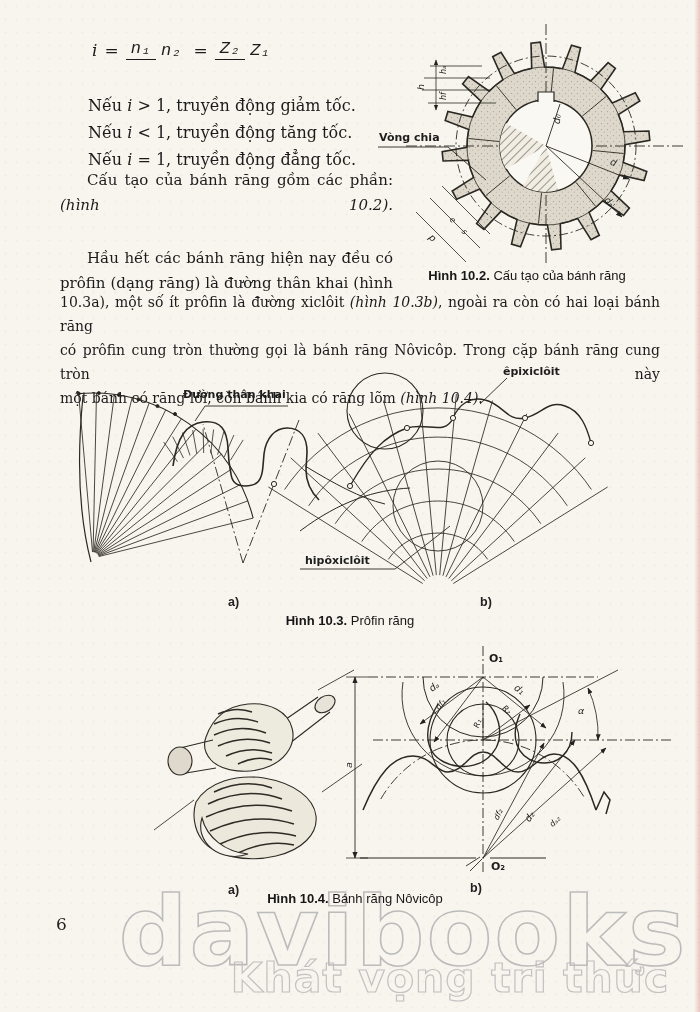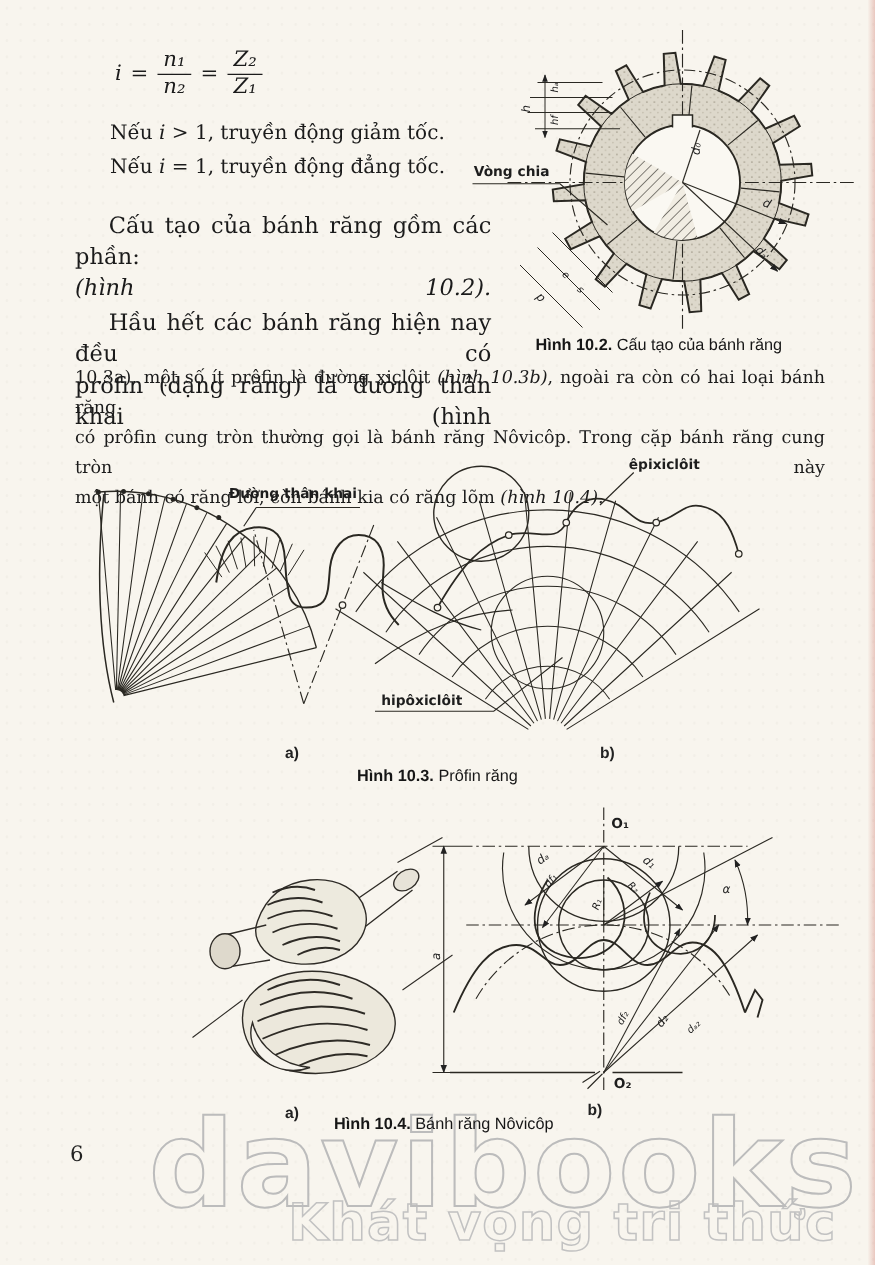--- a/index.html
+++ b/index.html
@@ -8,25 +8,25 @@
     background:#f8f5ee;
     background-image:radial-gradient(rgba(115,105,85,.045) 1px, transparent 1.3px);
     background-size:11px 13px;
     font-family:"DejaVu Serif", serif;color:#1b1b1b;
   }
   .edge-right{position:absolute;right:0;top:0;width:6px;height:100%;
     background:linear-gradient(to left, rgba(210,125,115,.38), rgba(210,125,115,0));}
   .abs{position:absolute;}
   
   .formula{font-style:italic;font-size:17px;display:flex;align-items:center;gap:7px;}
-  .frac{display:inline-flex;flex-direction:column;align-items:center;line-height:1.05;}
+  .frac{display:inline-flex;flex-direction:row;align-items:center;line-height:1.05;font-family:Liberation Mono, monospace;}
   .frac .num{border-bottom:1.3px solid #1b1b1b;padding:0 5px 1px;}
   .frac .den{padding:1px 5px 0;}
   .stmts{font-size:16px;line-height:27px;}
-  .para{font-size:18px;line-height:25px;text-align:justify;}
+  .para{font-size:15px;line-height:25px;text-align:justify;}
   .para .ln{text-align:justify;}
   .para1 .ln:nth-child(-n+2){text-align-last:justify;}
   .para2 .ln{text-align-last:justify;}
   .para1 .ln:first-child,.para2 .ln:first-child{text-indent:27px;}
   .para3{font-size:14px;line-height:24px;}
   .para3 .ln:nth-child(-n+2){text-align-last:justify;}
   .i{font-style:italic;}
   
   .caption{font-family:"Liberation Sans",sans-serif;font-size:13px;
     text-align:center;color:#161616;}
@@ -64,20 +64,21 @@
     </span>
     <span>=</span>
     <span class="frac">
       <span class="num">Z₂</span>
       <span class="den">Z₁</span>
     </span>
   </div>
 
   <div class="abs stmts" style="left:88px;top:92px;width:310px;">
       <div class="ln"><span>Nếu </span><span class="i">i</span><span> &gt; 1, truyền động giảm tốc.</span></div>
+      <div class="ln"><span>Nếu </span><span class="i">i</span><span> &lt; 1, truyền động tăng tốc.</span></div>
       <div class="ln"><span>Nếu </span><span class="i">i</span><span> = 1, truyền động đẳng tốc.</span></div>
     </div>
 
   <div class="abs para para1" style="left:60px;top:168px;width:333px;">
       <div class="ln"><span>Cấu tạo của bánh răng gồm các phần:</span></div>
       <div class="ln"><span class="i">(hình 10.2).</span></div>
     </div>
   <div class="abs para para2" style="left:60px;top:246px;width:333px;">
       <div class="ln"><span>Hầu hết các bánh răng hiện nay đều có</span></div>
       <div class="ln"><span>prôfin (dạng răng) là đường thân khai (hình</span></div>

